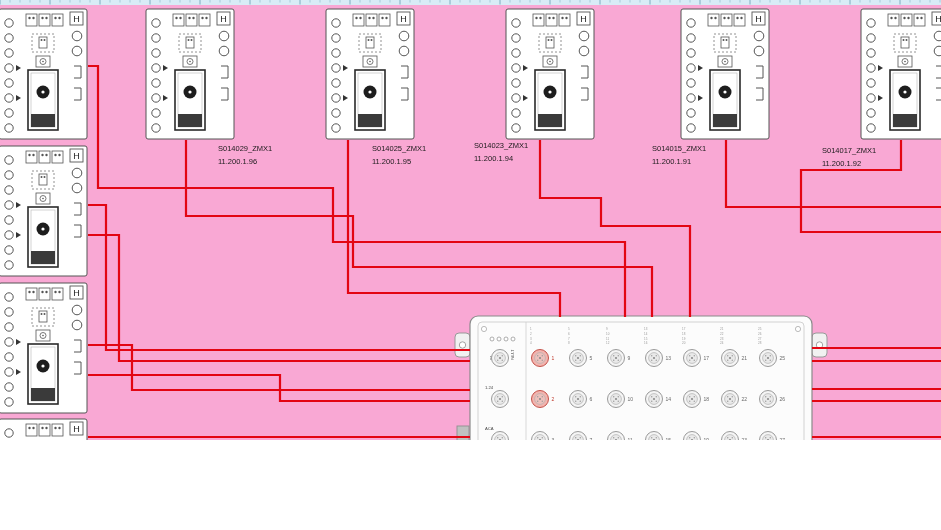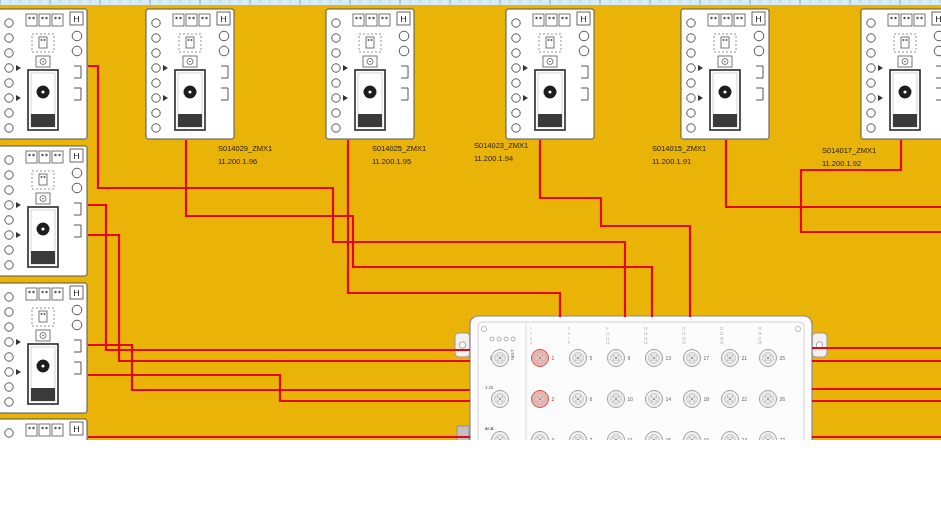--- a/index.html
+++ b/index.html
@@ -1,16 +1,16 @@
 <!DOCTYPE html>
 <html><head>
 <meta charset="utf-8">
 <style>
   html,body{margin:0;padding:0;background:#ffffff;}
-  #stage{position:relative;width:941px;height:440px;overflow:hidden;background:#eab308;}
+  #stage{position:relative;width:941px;height:440px;overflow:hidden;background:#f9a8d4;}
   svg{display:block;}
   text{font-family:"Liberation Sans", sans-serif;}
 </style>
 </head>
 <body>
 
 <div id="stage">
 <svg id="diagram" width="941" height="530" viewBox="0 0 941 530">
 
   <g font-size="7.5" fill="#1a1a1a" font-family="&quot;Liberation Sans&quot;, sans-serif">

